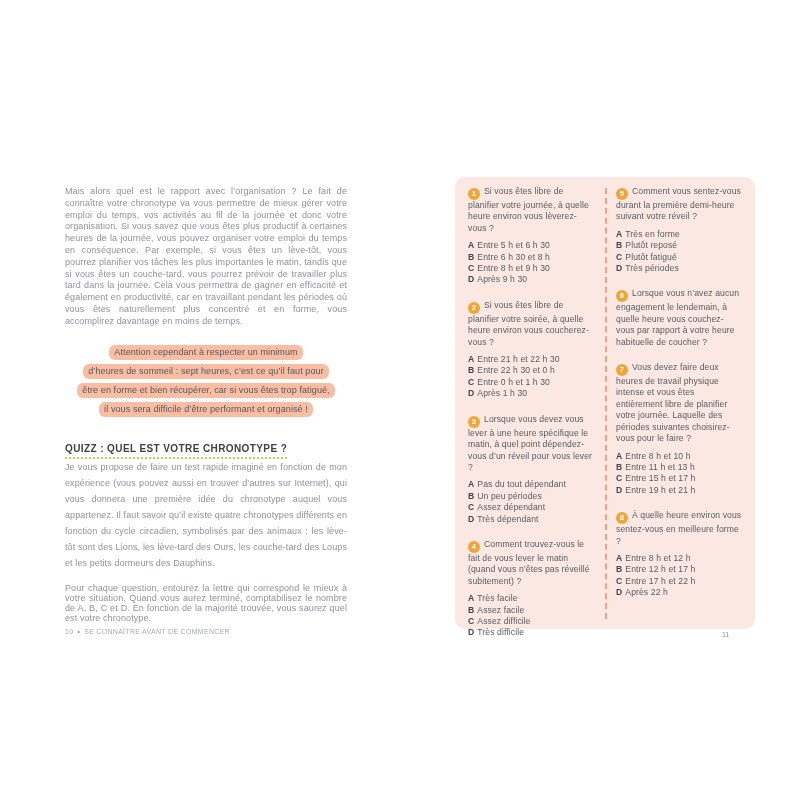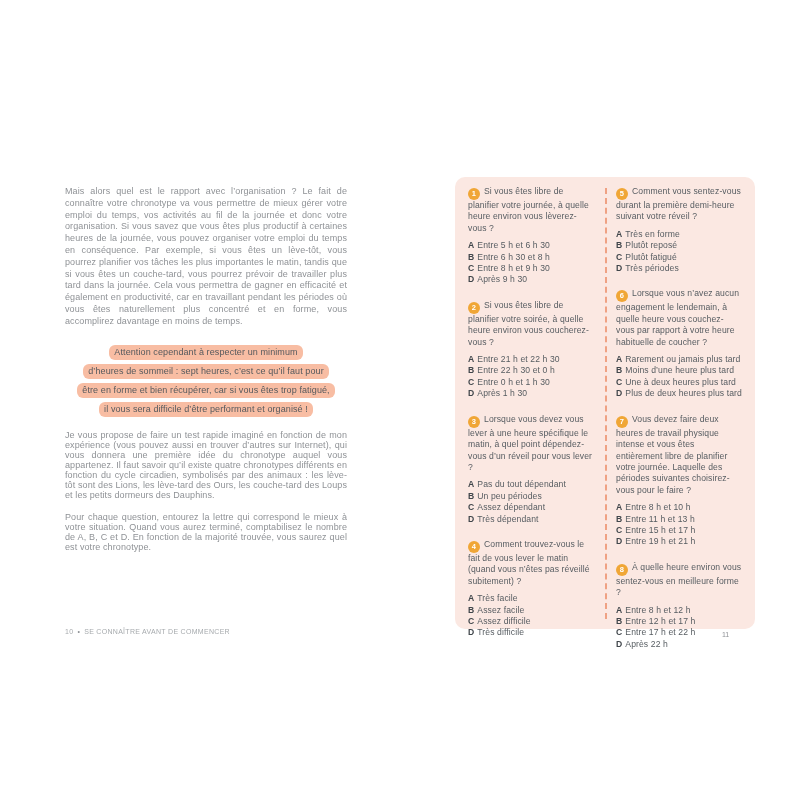--- a/index.html
+++ b/index.html
@@ -47,21 +47,21 @@
     font-size: 10px;
     font-weight: bold;
     letter-spacing: 0.4px;
     color: #3c4247;
   }
   .quiz-heading > span {
     display: inline-block;
     border-bottom: 2px dotted #f2b061;
     padding-bottom: 3px;
   }
-  .para-2 { margin-top: 13px; line-height: 10px; }
+  .para-2 { margin-top: 0; line-height: 16px; }
   .para-3 { margin-top: 12px; line-height: 10px; }
 
   .left-footer {
     position: absolute;
     left: 65px; top: 628px;
     font-size: 7px;
     letter-spacing: 0.3px;
     color: #a6aaad;
     white-space: nowrap;
   }
@@ -130,20 +130,23 @@
 
   <p class="body-text">Mais alors quel est le rapport avec l’organisation ? Le fait de connaître votre chronotype va vous permettre de mieux gérer votre emploi du temps, vos activités au fil de la journée et donc votre organisation. Si vous savez que vous êtes plus productif à certaines heures de la journée, vous pouvez organiser votre emploi du temps en conséquence. Par exemple, si vous êtes un lève-tôt, vous pourrez planifier vos tâches les plus importantes le matin, tandis que si vous êtes un couche-tard, vous pourrez prévoir de travailler plus tard dans la journée. Cela vous permettra de gagner en efficacité et également en productivité, car en travaillant pendant les périodes où vous êtes naturellement plus concentré et en forme, vous accomplirez davantage en moins de temps.</p>
 
   <div class="highlight-block">
     <span class="highlight-line"><span>Attention cependant à respecter un minimum</span></span>
     <span class="highlight-line"><span>d’heures de sommeil : sept heures, c’est ce qu’il faut pour</span></span>
     <span class="highlight-line"><span>être en forme et bien récupérer, car si vous êtes trop fatigué,</span></span>
     <span class="highlight-line"><span>il vous sera difficile d’être performant et organisé !</span></span>
   </div>
 
+  <h2 class="quiz-heading">
+    <span>QUIZZ : QUEL EST VOTRE CHRONOTYPE ?</span>
+  </h2>
 
   <p class="body-text para-2">Je vous propose de faire un test rapide imaginé en fonction de mon expérience (vous pouvez aussi en trouver d’autres sur Internet), qui vous donnera une première idée du chronotype auquel vous appartenez. Il faut savoir qu’il existe quatre chronotypes différents en fonction du cycle circadien, symbolisés par des animaux : les lève-tôt sont des Lions, les lève-tard des Ours, les couche-tard des Loups et les petits dormeurs des Dauphins.</p>
 
   <p class="body-text para-3">Pour chaque question, entourez la lettre qui correspond le mieux à votre situation. Quand vous aurez terminé, comptabilisez le nombre de A, B, C et D. En fonction de la majorité trouvée, vous saurez quel est votre chronotype.</p>
 </div>
 
 <div class="left-footer">
   <span>10</span><span class="sep">•</span><span>SE CONNAÎTRE AVANT DE COMMENCER</span>
 </div>
 
@@ -202,26 +205,20 @@
       <div class="opts">
         <p class="opt"><b>A</b><span>Très en forme</span></p>
         <p class="opt"><b>B</b><span>Plutôt reposé</span></p>
         <p class="opt"><b>C</b><span>Plutôt fatigué</span></p>
         <p class="opt"><b>D</b><span>Très périodes</span></p>
       </div>
     </div>
 
     <div class="question">
       <p class="q-text"><span class="q-badge">6</span><span>Lorsque vous n’avez aucun engagement le lendemain, à quelle heure vous couchez-vous par rapport à votre heure habituelle de coucher ?</span></p>
-      <div class="opts">
-        <p class="opt"><b>A</b><span>Rarement ou jamais plus tard</span></p>
-        <p class="opt"><b>B</b><span>Moins d’une heure plus tard</span></p>
-        <p class="opt"><b>C</b><span>Une à deux heures plus tard</span></p>
-        <p class="opt"><b>D</b><span>Plus de deux heures plus tard</span></p>
-      </div>
     </div>
 
     <div class="question">
       <p class="q-text"><span class="q-badge">7</span><span>Vous devez faire deux heures de travail physique intense et vous êtes entièrement libre de planifier votre journée. Laquelle des périodes suivantes choisirez-vous pour le faire ?</span></p>
       <div class="opts">
         <p class="opt"><b>A</b><span>Entre 8 h et 10 h</span></p>
         <p class="opt"><b>B</b><span>Entre 11 h et 13 h</span></p>
         <p class="opt"><b>C</b><span>Entre 15 h et 17 h</span></p>
         <p class="opt"><b>D</b><span>Entre 19 h et 21 h</span></p>
       </div>

